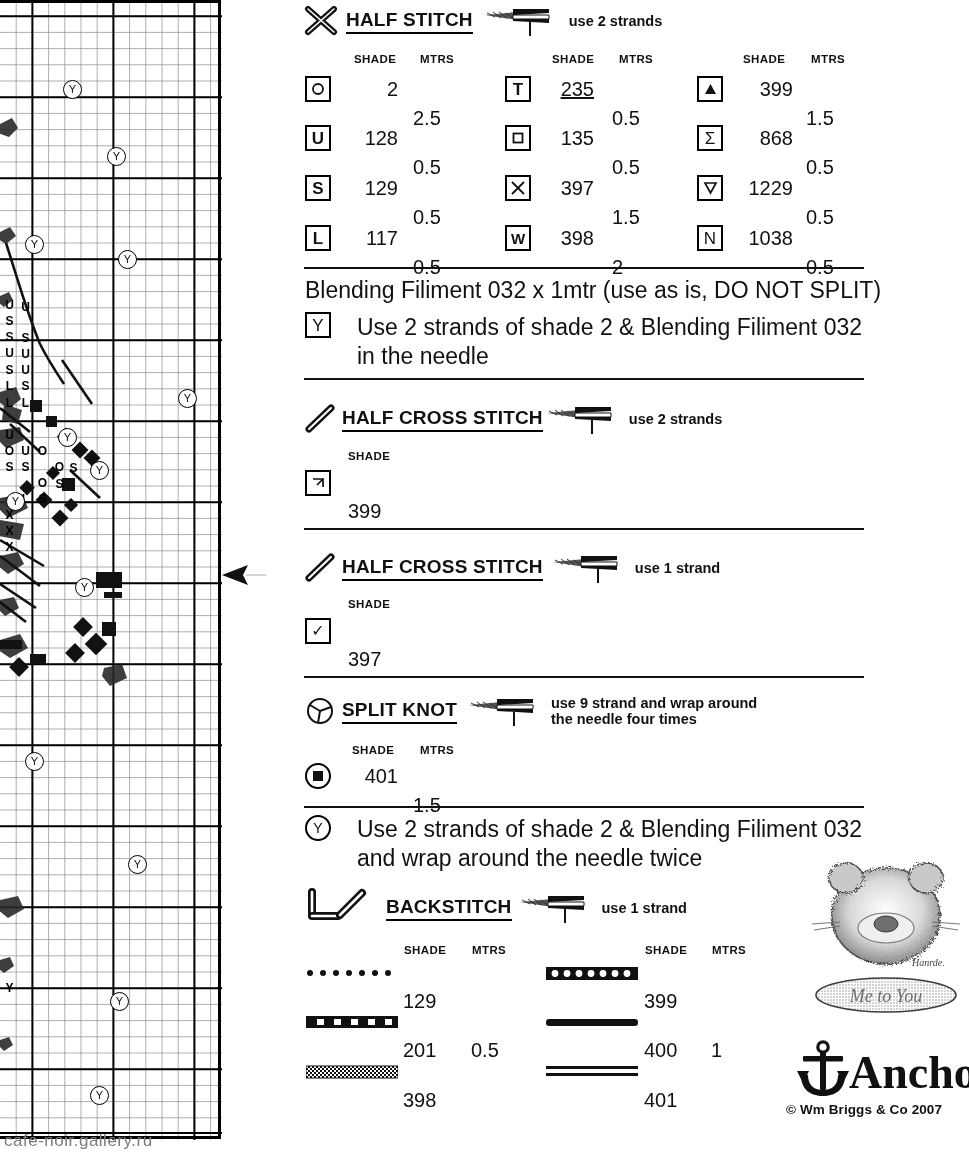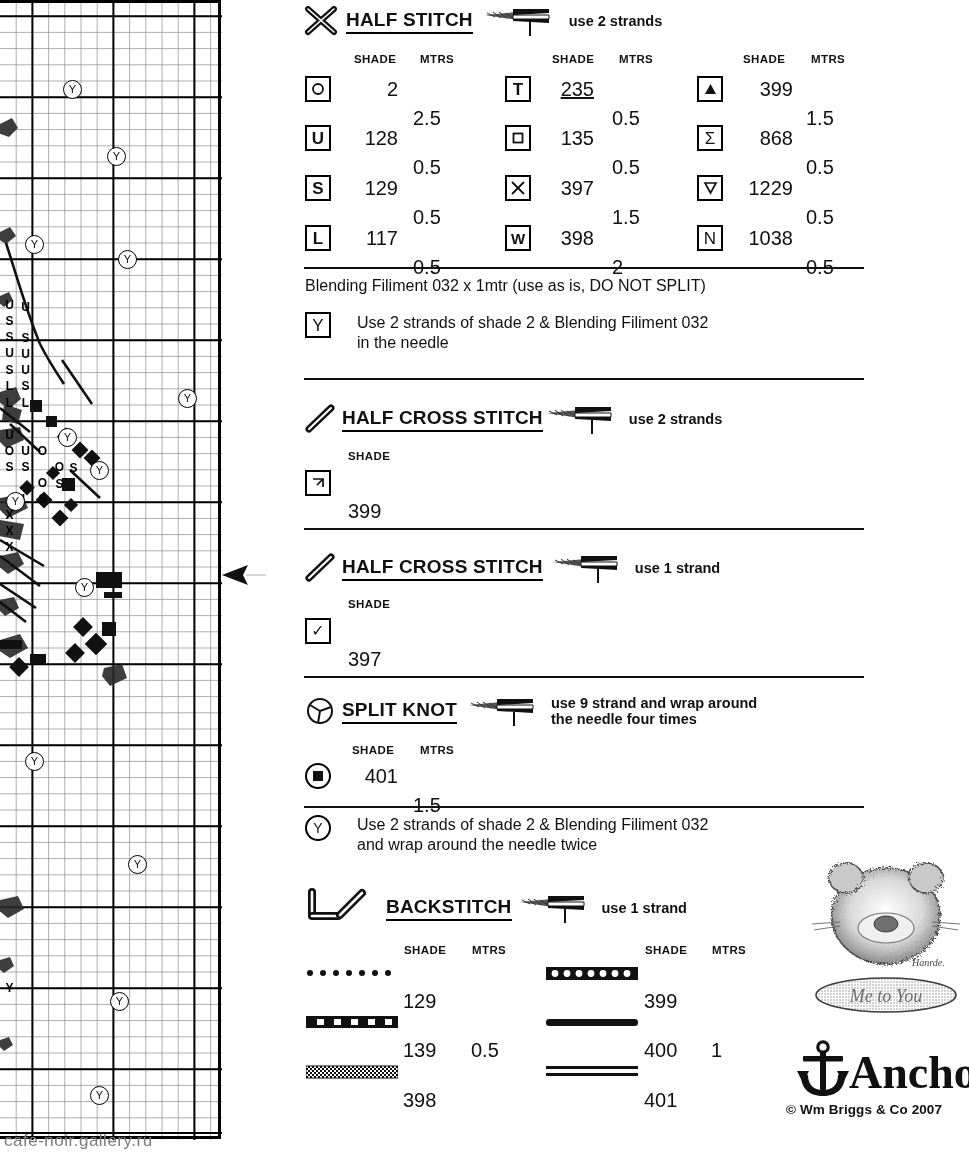--- a/index.html
+++ b/index.html
@@ -53,21 +53,21 @@
   .boxsym{
     position:absolute;width:26px;height:26px;border:2.2px solid #000;background:#fff;
     box-sizing:border-box;display:flex;align-items:center;justify-content:center;
     font-size:17px;font-weight:bold;line-height:1;
   }
   .circsym{
     position:absolute;width:26px;height:26px;border:2.2px solid #000;border-radius:50%;
     background:#fff;box-sizing:border-box;display:flex;align-items:center;justify-content:center;
     font-size:15px;line-height:1;
   }
-  .bigtext{position:absolute;font-size:16px;line-height:1.25;white-space:pre-line;}
+  .bigtext{position:absolute;font-size:23px;line-height:1.25;white-space:pre-line;}
 
   .bsline{position:absolute;}
 
   #bear{position:absolute;left:806px;top:862px;width:160px;height:122px;}
   #metoyou{position:absolute;left:812px;top:975px;width:148px;height:40px;}
   #anchor-logo{position:absolute;left:793px;top:1040px;width:176px;height:60px;}
   #copyright{
     position:absolute;left:786px;top:1102px;font-size:13.5px;font-weight:bold;
     white-space:nowrap;letter-spacing:.1px;
   }
@@ -561,21 +561,21 @@
   <svg class="bsline" style="left:6px;top:1014px;" width="92" height="16" viewBox="0 0 92 16">
     <rect x="0" y="2" width="92" height="12" fill="#111"></rect>
     <g fill="#fff">
       <rect x="11" y="5" width="7" height="6"></rect>
         <rect x="28" y="5" width="7" height="6"></rect>
       <rect x="45" y="5" width="7" height="6"></rect>
         <rect x="62" y="5" width="7" height="6"></rect>
       <rect x="79" y="5" width="7" height="6"></rect>
     </g>
   </svg>
-  <div class="valtxt left" style="left:103px;top:1010px;">139</div>
+  <div class="valtxt left" style="left:103px;top:1010px;">201</div>
   <div class="valtxt left" style="left:171px;top:1010px;">0.5</div>
 
   <svg class="bsline" style="left:6px;top:1064px;" width="92" height="16" viewBox="0 0 92 16">
     <defs>
       <pattern id="hatch" width="4" height="4" patternUnits="userSpaceOnUse">
         <rect width="4" height="4" fill="#fff"></rect>
         <rect width="2" height="2" fill="#111"></rect>
         <rect x="2" y="2" width="2" height="2" fill="#111"></rect>
       </pattern>
     </defs>

